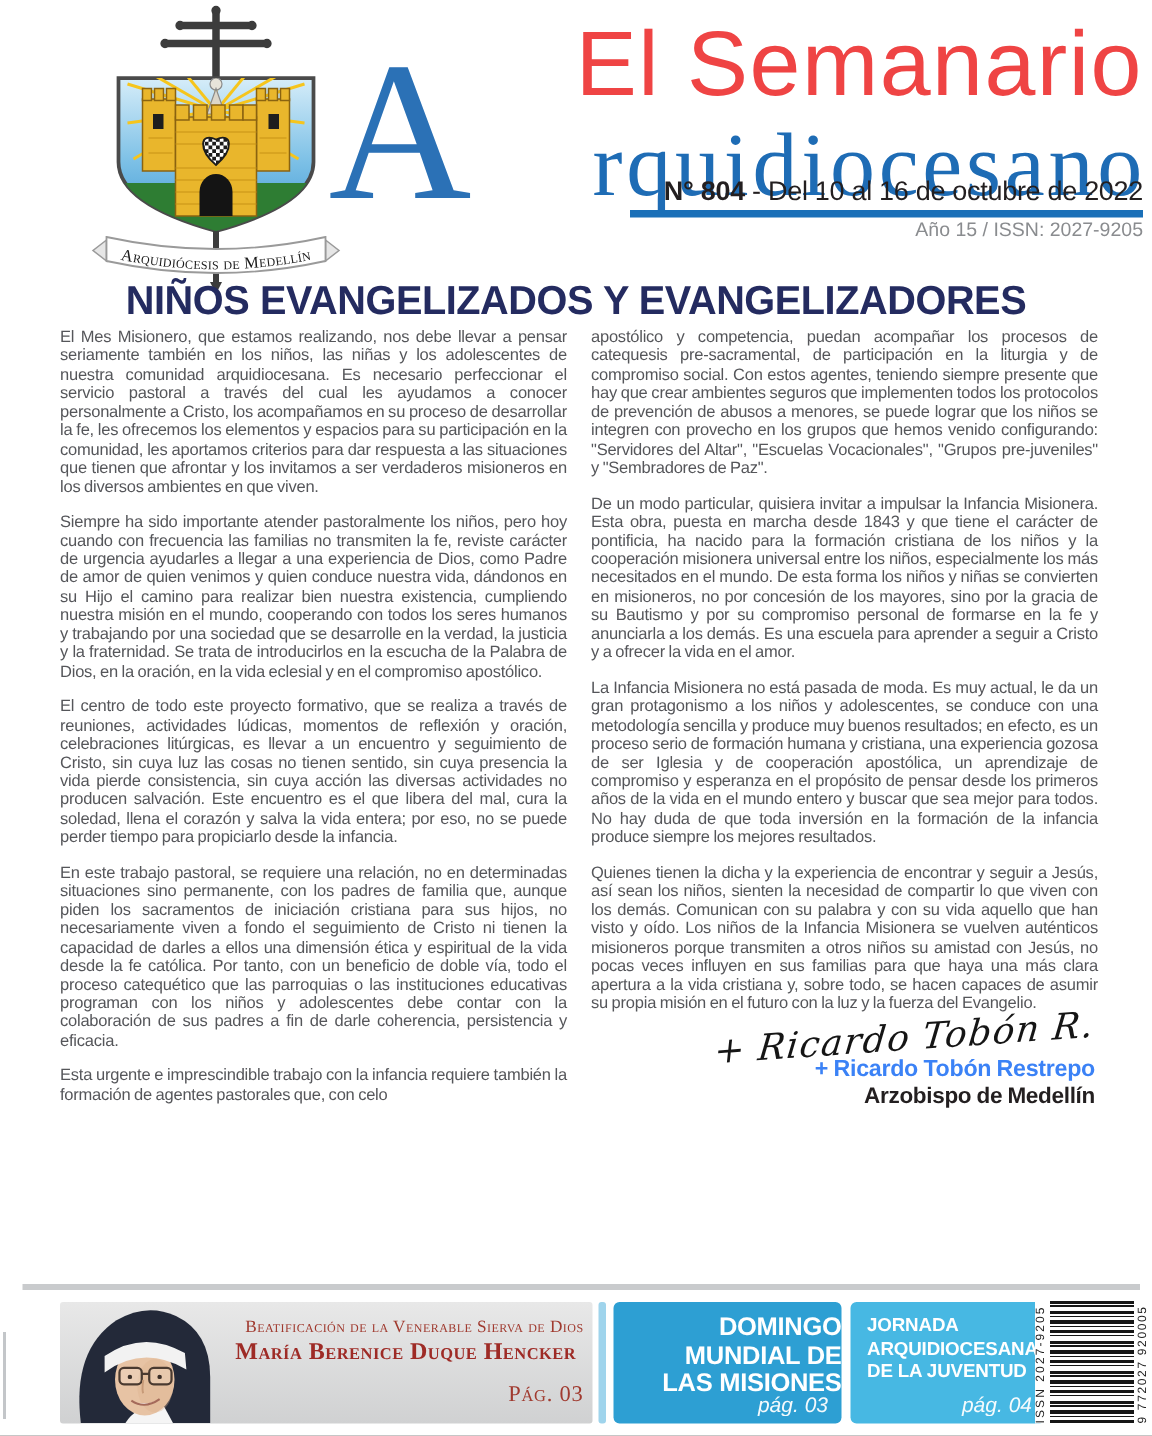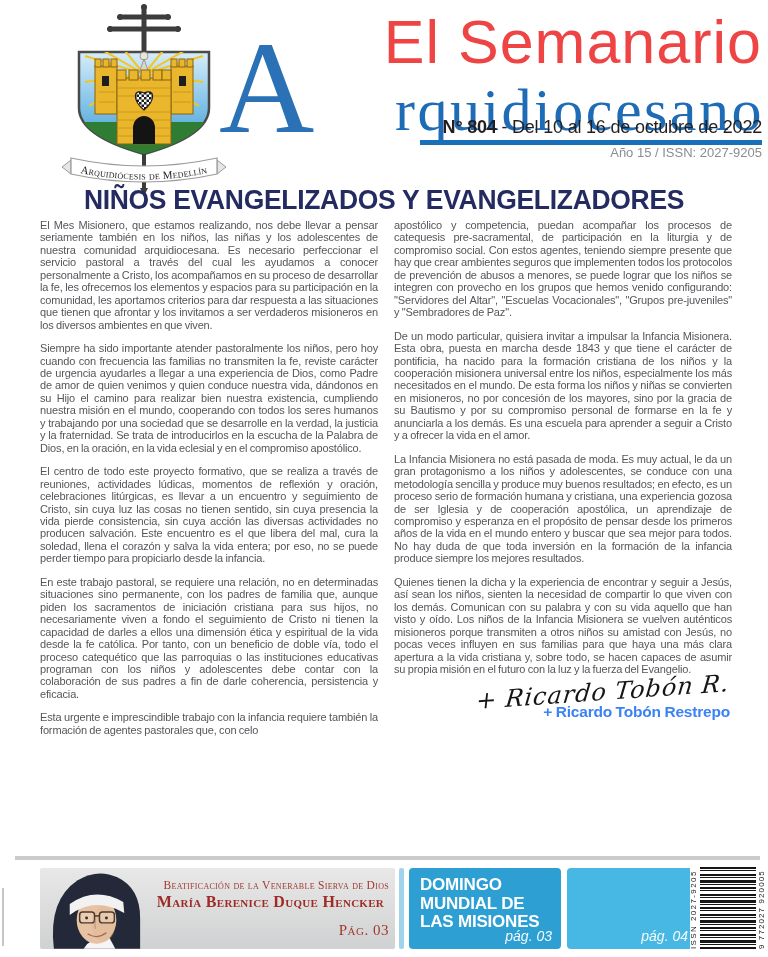--- a/index.html
+++ b/index.html
@@ -64,21 +64,21 @@
   }
   .nun{position:absolute;left:0;bottom:0;width:114px;height:81px;}
   .beat-text{
     position:absolute;left:112px;right:6px;top:10px;text-align:center;
     font-family:"Liberation Serif",serif;font-variant:small-caps;
   }
   .beat-kicker{font-size:11.5px;color:#a03a2f;letter-spacing:0.3px;line-height:1.25;text-align:right;}
   .beat-name{font-size:16px;font-weight:bold;color:#9e2b26;letter-spacing:0.3px;line-height:1.3;}
   .beat-page{margin-top:9px;text-align:right;font-size:15px;color:#a03a2f;letter-spacing:0.5px;}
   .blue-stripe{position:absolute;left:399px;top:868px;width:5px;height:81px;background:#9fd4ec;border-radius:2px;}
-  .banner-missions{left:409px;width:152px;background:#2d9fd3;border-radius:4px;}
+  .banner-missions{left:409px;width:152px;background:#2d9fd3;border-radius:4px;text-align:right;}
   .banner-youth{left:567px;width:130px;background:#47b8e3;border-radius:4px;}
   .banner-lines{padding:8px 0 0 11px;color:#fff;font-weight:bold;}
   .banner-missions .banner-lines{font-size:17px;line-height:1.1;letter-spacing:-0.2px;}
   .banner-youth .banner-lines{font-size:12.5px;line-height:1.25;letter-spacing:-0.1px;}
   .banner-page{
     position:absolute;right:9px;bottom:5px;color:#fff;
     font-style:italic;font-size:14px;font-weight:500;opacity:0.95;
   }
   
   .barcode-block{
@@ -227,20 +227,21 @@
   </div>
 
   <div class="col col-right">
     <p>apostólico y competencia, puedan acompañar los procesos de catequesis pre-sacramental, de participación en la liturgia y de compromiso social. Con estos agentes, teniendo siempre presente que hay que crear ambientes seguros que implementen todos los protocolos de prevención de abusos a menores, se puede lograr que los niños se integren con provecho en los grupos que hemos venido configurando: "Servidores del Altar", "Escuelas Vocacionales", "Grupos pre-juveniles" y "Sembradores de Paz".</p>
     <p>De un modo particular, quisiera invitar a impulsar la Infancia Misionera. Esta obra, puesta en marcha desde 1843 y que tiene el carácter de pontificia, ha nacido para la formación cristiana de los niños y la cooperación misionera universal entre los niños, especialmente los más necesitados en el mundo. De esta forma los niños y niñas se convierten en misioneros, no por concesión de los mayores, sino por la gracia de su Bautismo y por su compromiso personal de formarse en la fe y anunciarla a los demás. Es una escuela para aprender a seguir a Cristo y a ofrecer la vida en el amor.</p>
     <p>La Infancia Misionera no está pasada de moda. Es muy actual, le da un gran protagonismo a los niños y adolescentes, se conduce con una metodología sencilla y produce muy buenos resultados; en efecto, es un proceso serio de formación humana y cristiana, una experiencia gozosa de ser Iglesia y de cooperación apostólica, un aprendizaje de compromiso y esperanza en el propósito de pensar desde los primeros años de la vida en el mundo entero y buscar que sea mejor para todos. No hay duda de que toda inversión en la formación de la infancia produce siempre los mejores resultados.</p>
     <p>Quienes tienen la dicha y la experiencia de encontrar y seguir a Jesús, así sean los niños, sienten la necesidad de compartir lo que viven con los demás. Comunican con su palabra y con su vida aquello que han visto y oído. Los niños de la Infancia Misionera se vuelven auténticos misioneros porque transmiten a otros niños su amistad con Jesús, no pocas veces influyen en sus familias para que haya una más clara apertura a la vida cristiana y, sobre todo, se hacen capaces de asumir su propia misión en el futuro con la luz y la fuerza del Evangelio.</p>
     <div class="signature">
       <span class="sig-script">+ Ricardo Tobón R.</span>
       <div class="sig-name">+ Ricardo Tobón Restrepo</div>
+      <div class="sig-role">Arzobispo de Medellín</div>
     </div>
   </div>
 
   <div class="divider"></div>
   <div class="edge-line"></div>
 
   <div class="banner banner-gray">
     <svg class="nun" viewBox="0 0 115 81">
       <path d="M14,81 Q8,32 38,12 Q58,0 78,9 Q101,20 101,50 L101,81 Z" fill="#232939"></path>
       <path d="M44,81 Q52,68 70,70 L76,81 Z" fill="#f5f5f5"></path>
@@ -268,20 +269,25 @@
   <div class="banner banner-missions">
     <div class="banner-lines">
       <div>DOMINGO</div>
       <div>MUNDIAL DE</div>
       <div>LAS MISIONES</div>
     </div>
     <div class="banner-page">pág. 03</div>
   </div>
 
   <div class="banner banner-youth">
+    <div class="banner-lines">
+      <div>JORNADA</div>
+      <div>ARQUIDIOCESANA</div>
+      <div>DE LA JUVENTUD</div>
+    </div>
     <div class="banner-page">pág. 04</div>
   </div>
 
   <div class="barcode-block">
     <div class="bc-vert bc-issn">ISSN 2027-9205</div>
     <div class="bc-bars"></div>
     <div class="bc-vert bc-digits">9 772027 920005</div>
   </div>
 
 </div>

